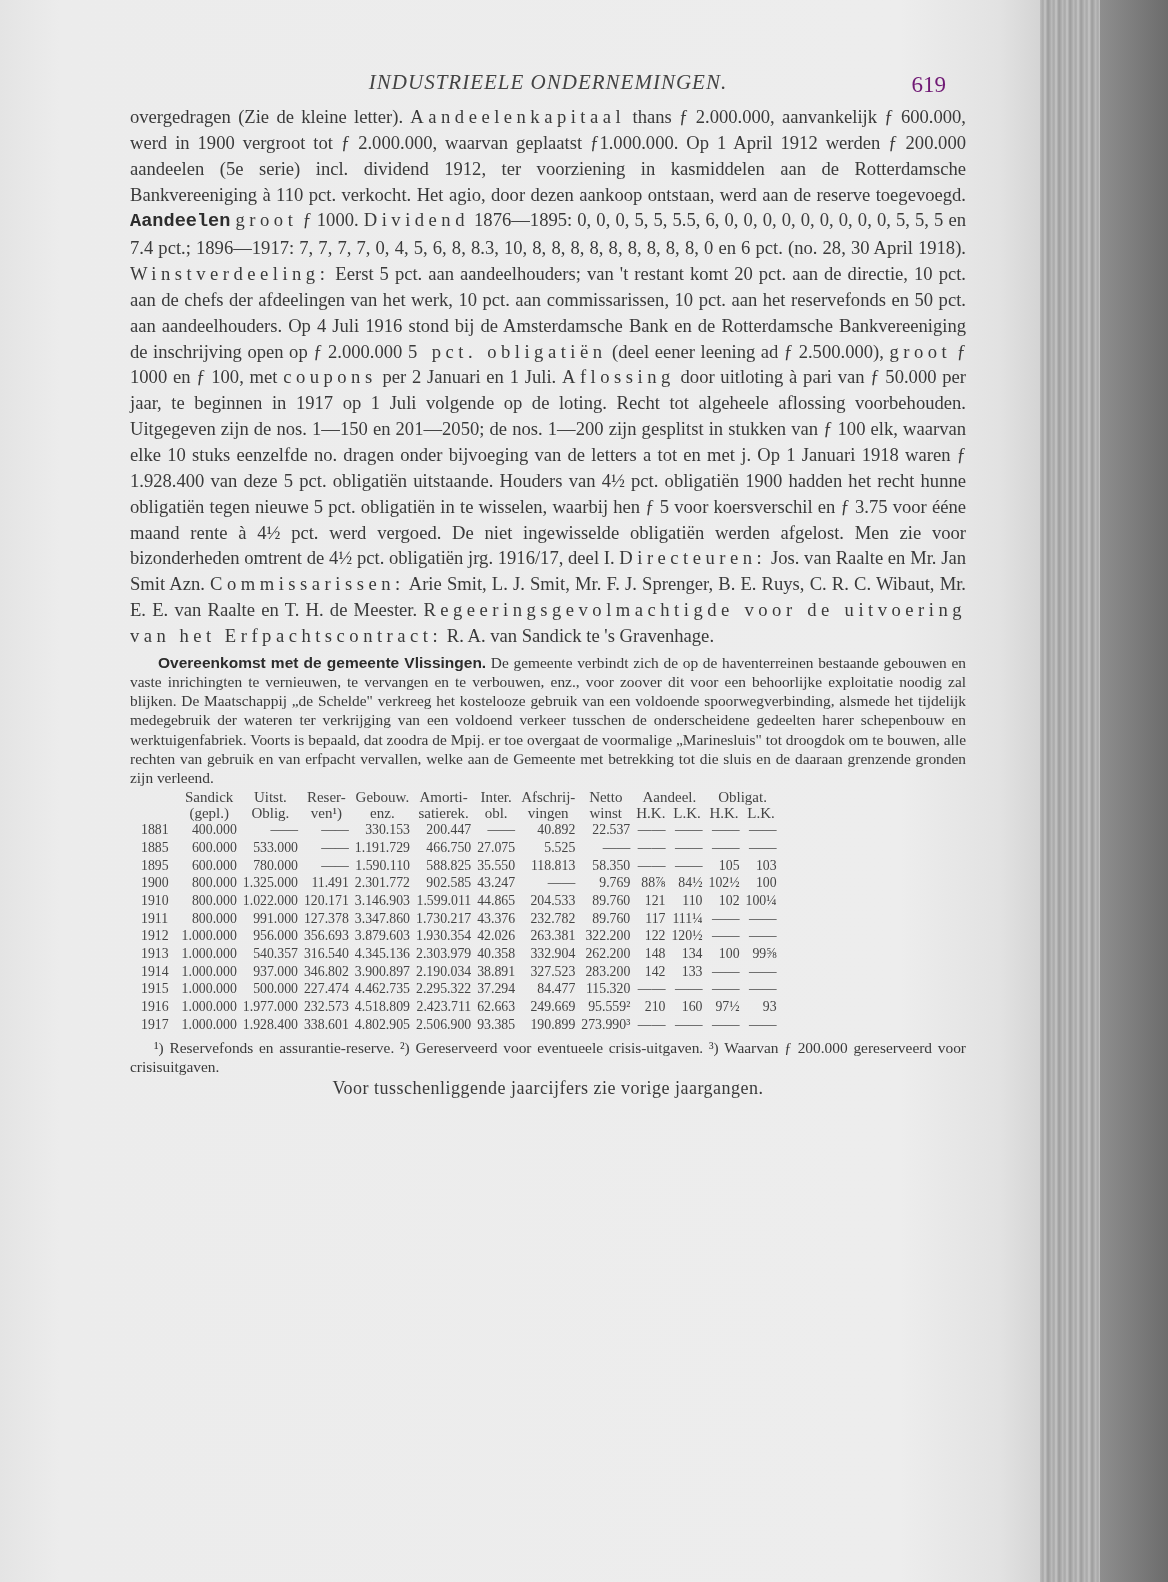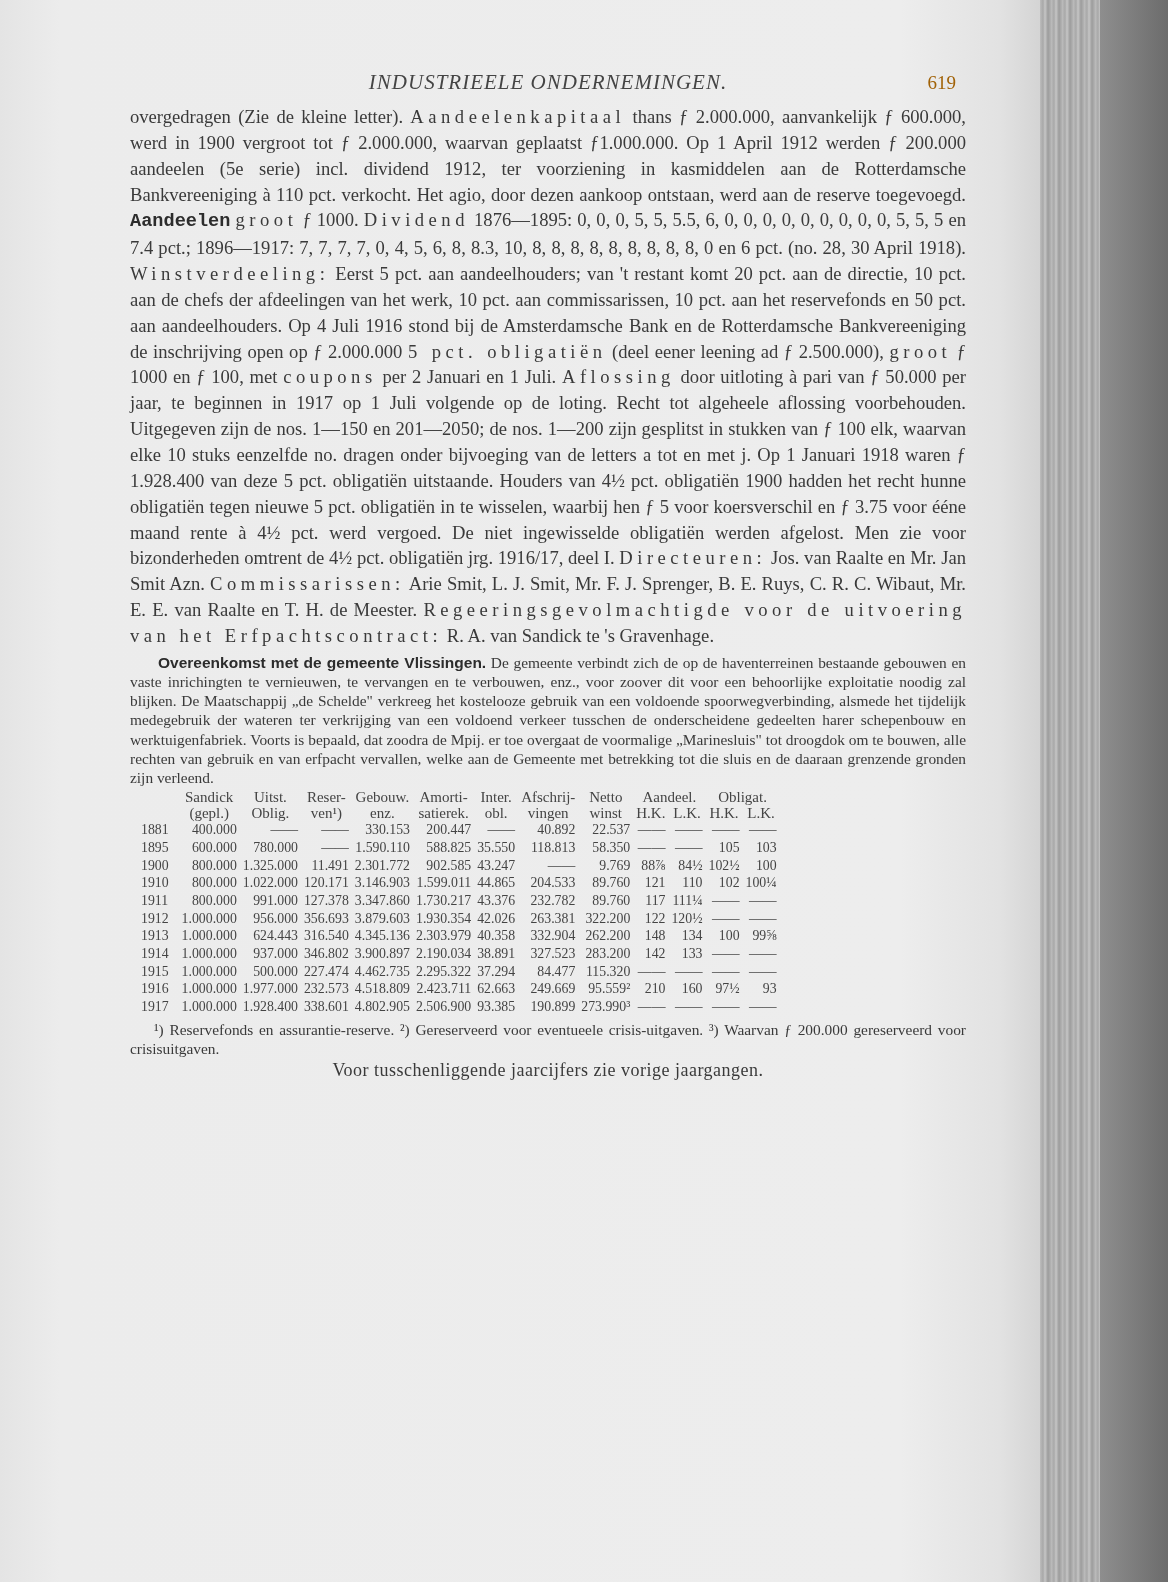--- a/index.html
+++ b/index.html
@@ -18,21 +18,21 @@
     position:absolute; left:1040px; top:0; width:128px; height:1582px;
     background:repeating-linear-gradient(90deg,#bdbdbd 0px,#a8a8a8 3px,#c6c6c6 5px,#9c9c9c 8px,#b4b4b4 11px);
   }
   .spine-dark { position:absolute; left:1100px; top:0; width:68px; height:1582px; background:linear-gradient(90deg,#8e8e8e,#6c6c6c); }
   .content { position:absolute; left:118px; top:70px; width:836px;margin-left:12px; }
   .running-head { position:relative; height:34px; }
   .running-title {
     position:absolute; left:0; right:0; text-align:center;
     font-family:"Liberation Serif", serif; font-style:italic; font-size:21px; letter-spacing:1px; color:#444;
   }
-  .page-number { position:absolute; right:10px; top:2px; font-family:"Liberation Serif", serif; font-size:19px; color:#a16207; }
+  .page-number { position:absolute; right:20px; top:2px; font-family:"Liberation Serif", serif; font-size:23px; color:#701a75; }
   .body-text {
     font-family:"Liberation Serif", serif; font-size:18.6px; line-height:25.85px;
     text-align:justify; margin:0;
   }
   .sp { letter-spacing:4.5px; }
   .bold-sans { font-family:Liberation Mono, monospace; font-weight:bold; color:#2c2c2c; }
   .small-text {
     font-family:"Liberation Serif", serif; font-size:15.4px; line-height:19.2px;
     text-align:justify; margin:4px 0 0 0;
   }
@@ -135,20 +135,35 @@
           <td>200.447</td>
           <td>——</td>
           <td>40.892</td>
           <td>22.537</td>
           <td>——</td>
           <td>——</td>
           <td>——</td>
           <td>——</td>
         </tr>
         <tr>
+          <td class="yr">1885</td>
+          <td>600.000</td>
+          <td>533.000</td>
+          <td>——</td>
+          <td>1.191.729</td>
+          <td>466.750</td>
+          <td>27.075</td>
+          <td>5.525</td>
+          <td>——</td>
+          <td>——</td>
+          <td>——</td>
+          <td>——</td>
+          <td>——</td>
+        </tr>
+        <tr>
           <td class="yr">1895</td>
           <td>600.000</td>
           <td>780.000</td>
           <td>——</td>
           <td>1.590.110</td>
           <td>588.825</td>
           <td>35.550</td>
           <td>118.813</td>
           <td>58.350</td>
           <td>——</td>
@@ -212,21 +227,21 @@
           <td>263.381</td>
           <td>322.200</td>
           <td>122</td>
           <td>120½</td>
           <td>——</td>
           <td>——</td>
         </tr>
         <tr>
           <td class="yr">1913</td>
           <td>1.000.000</td>
-          <td>624.443</td>
+          <td>540.357</td>
           <td>316.540</td>
           <td>4.345.136</td>
           <td>2.303.979</td>
           <td>40.358</td>
           <td>332.904</td>
           <td>262.200</td>
           <td>148</td>
           <td>134</td>
           <td>100</td>
           <td>99⅝</td>

